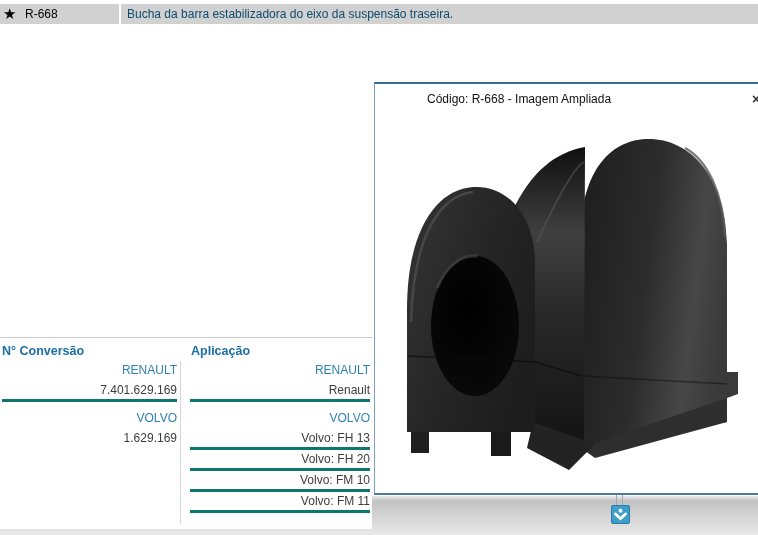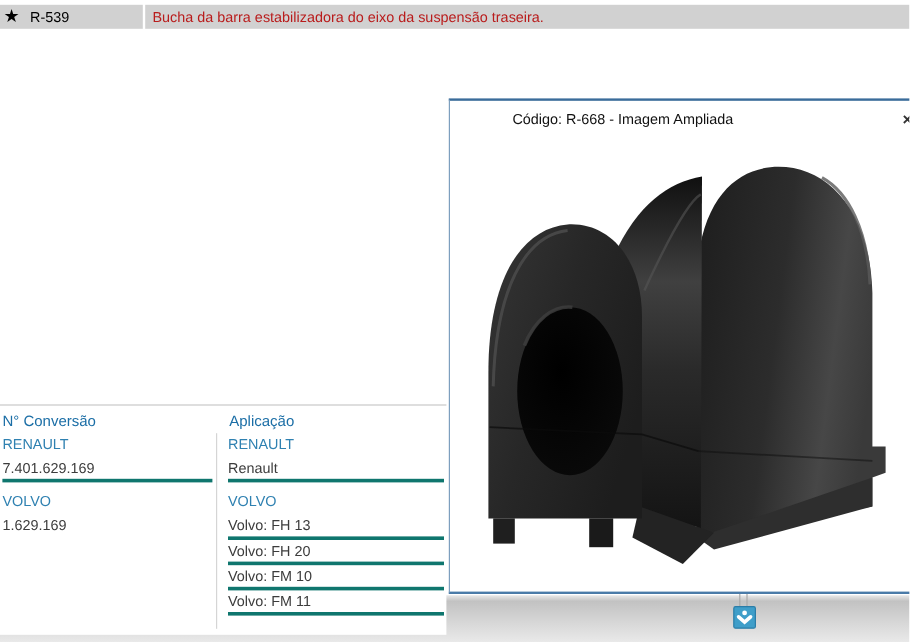--- a/index.html
+++ b/index.html
@@ -6,37 +6,37 @@
   #screen{position:relative;width:758px;height:535px;overflow:hidden;background:#fff;
           font-family:"Liberation Sans","DejaVu Sans",sans-serif;font-size:12px;color:#222;}
 
   
   .top-row{position:absolute;left:0;top:4px;width:758px;height:20px;}
   .cell{position:absolute;top:0;height:20px;background:var(--row-gray);}
   .code-cell{left:0;width:119px;}
   .desc-cell{left:121px;width:637px;}
   .star{position:absolute;left:3px;top:1px;font-size:15px;color:#000;line-height:18px;cursor:pointer;}
   .code-text{position:absolute;left:25px;top:3px;color:#000;}
-  .desc-text{position:absolute;left:6px;top:3px;color:#b91c1c;white-space:nowrap;}
+  .desc-text{position:absolute;left:6px;top:3px;color:#0c4a6e;white-space:nowrap;}
 
   
   .footer{position:absolute;left:0;top:496px;width:758px;height:39px;z-index:1;
           background:linear-gradient(to bottom,#e9e9e9 0px,#c2c2c2 5px,#d6d6d6 22px,#e9e9e9 39px);}
 
   
   .table-panel{position:absolute;left:0;top:337px;width:372px;height:191px;background:#fff;
                border-top:1px solid #c9c9c9;z-index:2;}
-  .col-header{position:absolute;top:6px;font-weight:normal;color:var(--header-blue);font-size:12.5px;white-space:nowrap;}
+  .col-header{position:absolute;top:6px;font-weight:bold;color:var(--header-blue);font-size:12.5px;white-space:nowrap;}
   .h1{left:2px;}
   .h2{left:191px;}
   .vline{position:absolute;left:180px;top:23px;width:1px;height:163px;background:#d5d5d5;}
   .col{position:absolute;top:23px;}
   .col1{left:2px;width:175px;}
   .col2{left:190px;width:180px;}
-  .group{margin:0;}
+  .group{margin:0;text-align:right;}
   .group + .group{margin-top:7px;}
   .brand{height:18px;padding-top:2px;color:var(--link-blue);cursor:pointer;white-space:nowrap;}
   .item{height:18px;line-height:19px;border-bottom:3px solid #0f766e;color:#3c3c3c;white-space:nowrap;}
   .col1 .group:last-child .item:last-child{border-bottom:none;}
 
   
   .modal{position:absolute;left:374px;top:82px;width:392px;height:409px;background:#fff;z-index:10;
          border:1px solid #7d9fbe;border-top:2px solid #3a6c9a;border-bottom:2px solid #4a7ba8;}
   .modal-title{position:absolute;left:8px;top:8px;color:#111;font-size:12px;white-space:nowrap;margin-left:44px;}
   .modal-close{position:absolute;left:377px;top:7px;width:16px;height:16px;color:#333;
@@ -51,21 +51,21 @@
             display:flex;align-items:center;justify-content:center;}
 </style>
 </head>
 <body>
 
 <div id="screen">
 
   <div class="top-row">
     <div class="cell code-cell">
       <span class="star">★</span>
-      <span class="code-text">R-539</span>
+      <span class="code-text">R-668</span>
     </div>
     <div class="cell desc-cell">
       <span class="desc-text">Bucha da barra estabilizadora do eixo da suspensão traseira.</span>
     </div>
   </div>
 
   <div class="footer"></div>
 
   <div class="table-panel">
     <div class="col-header h1">N° Conversão</div>

